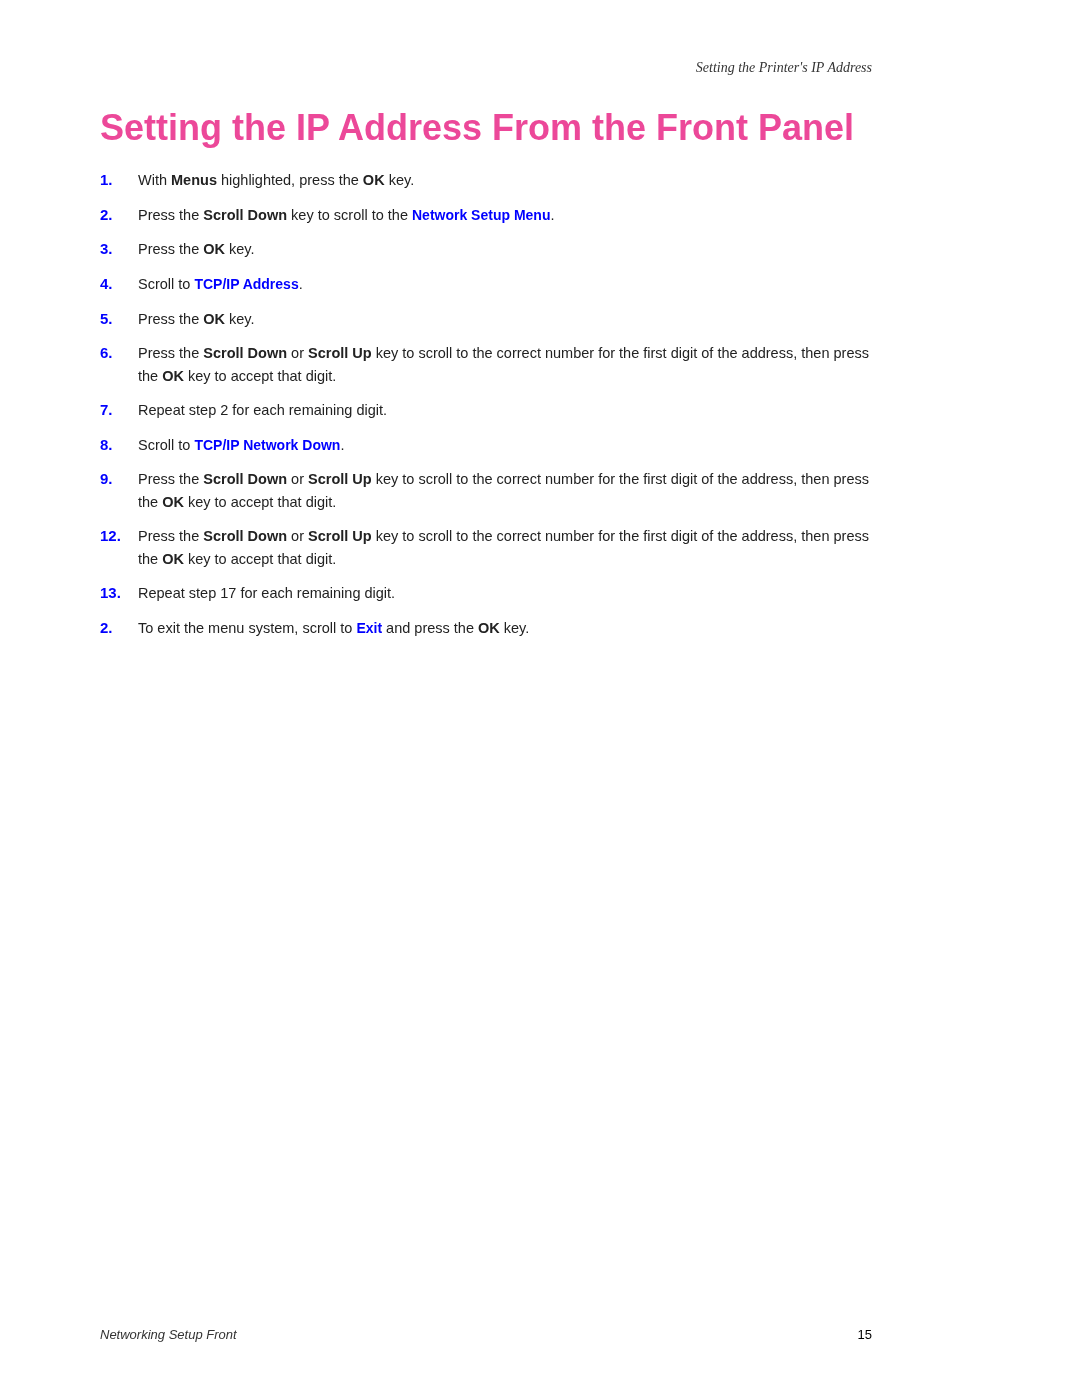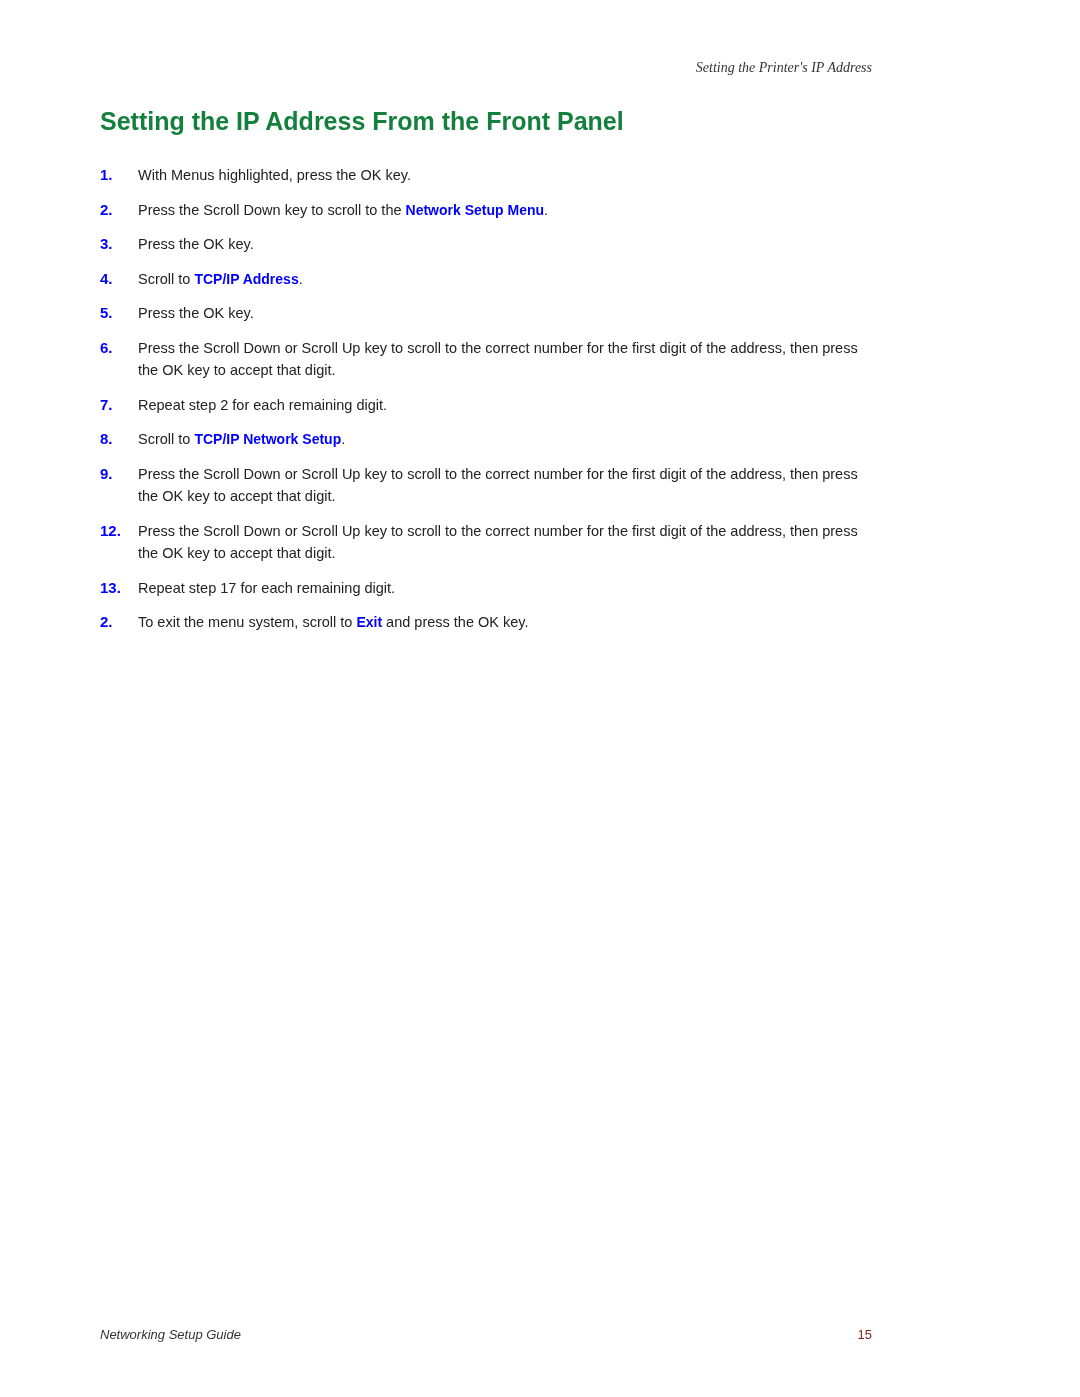--- a/index.html
+++ b/index.html
@@ -28,24 +28,24 @@
     .header-right {
       text-align: right;
       font-style: italic;
       font-size: 14px;
       color: #333;
       margin-bottom: 30px;
     }
 
     .page-title {
       font-family: Arial, Helvetica, sans-serif;
-      font-size: 25px;
+      font-size: 36px;
       font-weight: bold;
-      color: #15803d;
-      margin-bottom: 28px;
+      color: #ec4899;
+      margin-bottom: 20px;
       line-height: 1.2;
     }
 
     .steps-list {
       list-style: none;
       padding: 0;
       margin: 0;
     }
 
     .step-item {
@@ -67,21 +67,21 @@
 
     .step-content {
       font-family: Arial, Helvetica, sans-serif;
       font-size: 14.5px;
       color: #222;
       flex: 1;
       line-height: 1.55;
     }
 
     .step-content b {
-      font-weight: normal;
+      font-weight: bold;
       color: #222;
     }
 
     .step-content .code {
       font-family: Liberation Sans, sans-serif;
       font-weight: bold;
       color: #0000FF;
       font-size: 14px;
     }
 
@@ -96,21 +96,21 @@
       font-family: Arial, Helvetica, sans-serif;
       font-size: 13px;
       color: #333;
       font-style: italic;
     }
 
     .footer-page-number {
       font-style: normal;
       font-family: Arial, Helvetica, sans-serif;
       font-size: 13px;
-      color: #7f1d1d;
+      color: #000000;
     }
   </style>
 </head>
 <body>
 
 <div class="page">
   <div class="header-right">Setting the Printer's IP Address</div>
 
   <h1 class="page-title">Setting the IP Address From the Front Panel</h1>
 
@@ -138,37 +138,37 @@
       <li class="step-item">
         <span class="step-number">6.</span>
         <span class="step-content">Press the <b>Scroll Down</b> or <b>Scroll Up</b> key to scroll to the correct number for the first digit of the address, then press the <b>OK</b> key to accept that digit.</span>
       </li>
       <li class="step-item">
         <span class="step-number">7.</span>
         <span class="step-content">Repeat step 2 for each remaining digit.</span>
       </li>
       <li class="step-item">
         <span class="step-number">8.</span>
-        <span class="step-content">Scroll to <span class="code">TCP/IP Network Setup</span>.</span>
+        <span class="step-content">Scroll to <span class="code">TCP/IP Network Down</span>.</span>
       </li>
       <li class="step-item">
         <span class="step-number">9.</span>
         <span class="step-content">Press the <b>Scroll Down</b> or <b>Scroll Up</b> key to scroll to the correct number for the first digit of the address, then press the <b>OK</b> key to accept that digit.</span>
       </li>
       <li class="step-item">
         <span class="step-number">12.</span>
         <span class="step-content">Press the <b>Scroll Down</b> or <b>Scroll Up</b> key to scroll to the correct number for the first digit of the address, then press the <b>OK</b> key to accept that digit.</span>
       </li>
       <li class="step-item">
         <span class="step-number">13.</span>
         <span class="step-content">Repeat step 17 for each remaining digit.</span>
       </li>
       <li class="step-item">
         <span class="step-number">2.</span>
         <span class="step-content">To exit the menu system, scroll to <span class="code">Exit</span> and press the <b>OK</b> key.</span>
       </li>
     </ol>
 
   <div class="footer">
-    <span class="footer-left">Networking Setup Guide</span>
+    <span class="footer-left">Networking Setup Front</span>
     <span class="footer-page-number">15</span>
   </div>
 </div>
 
 </body></html>

